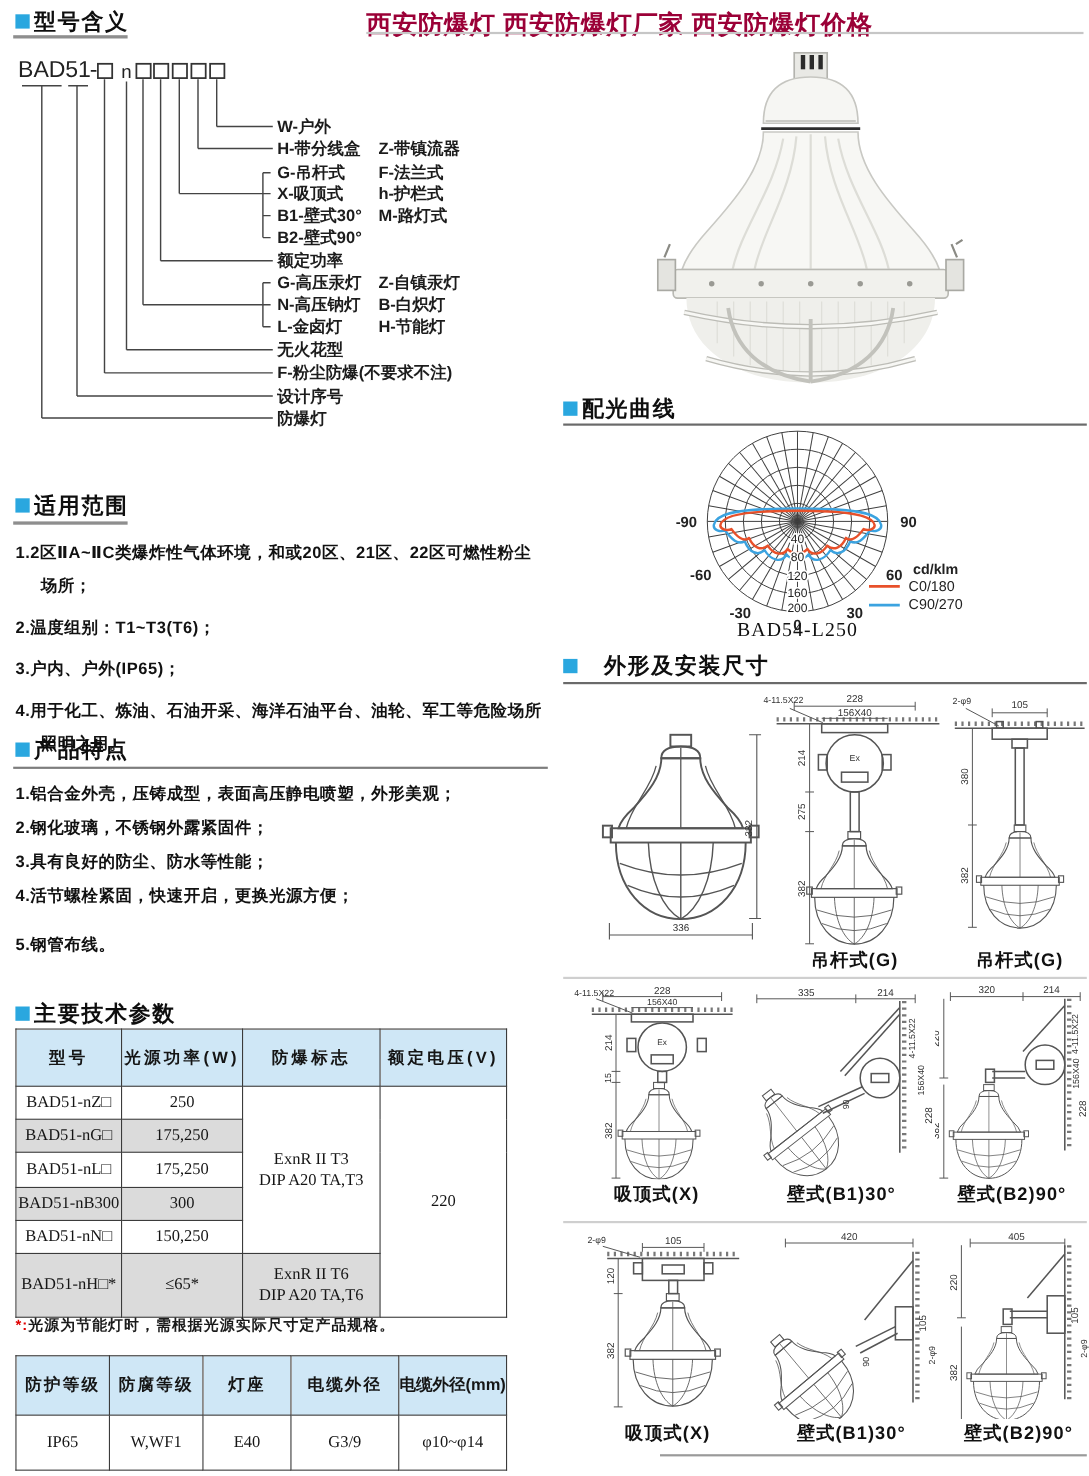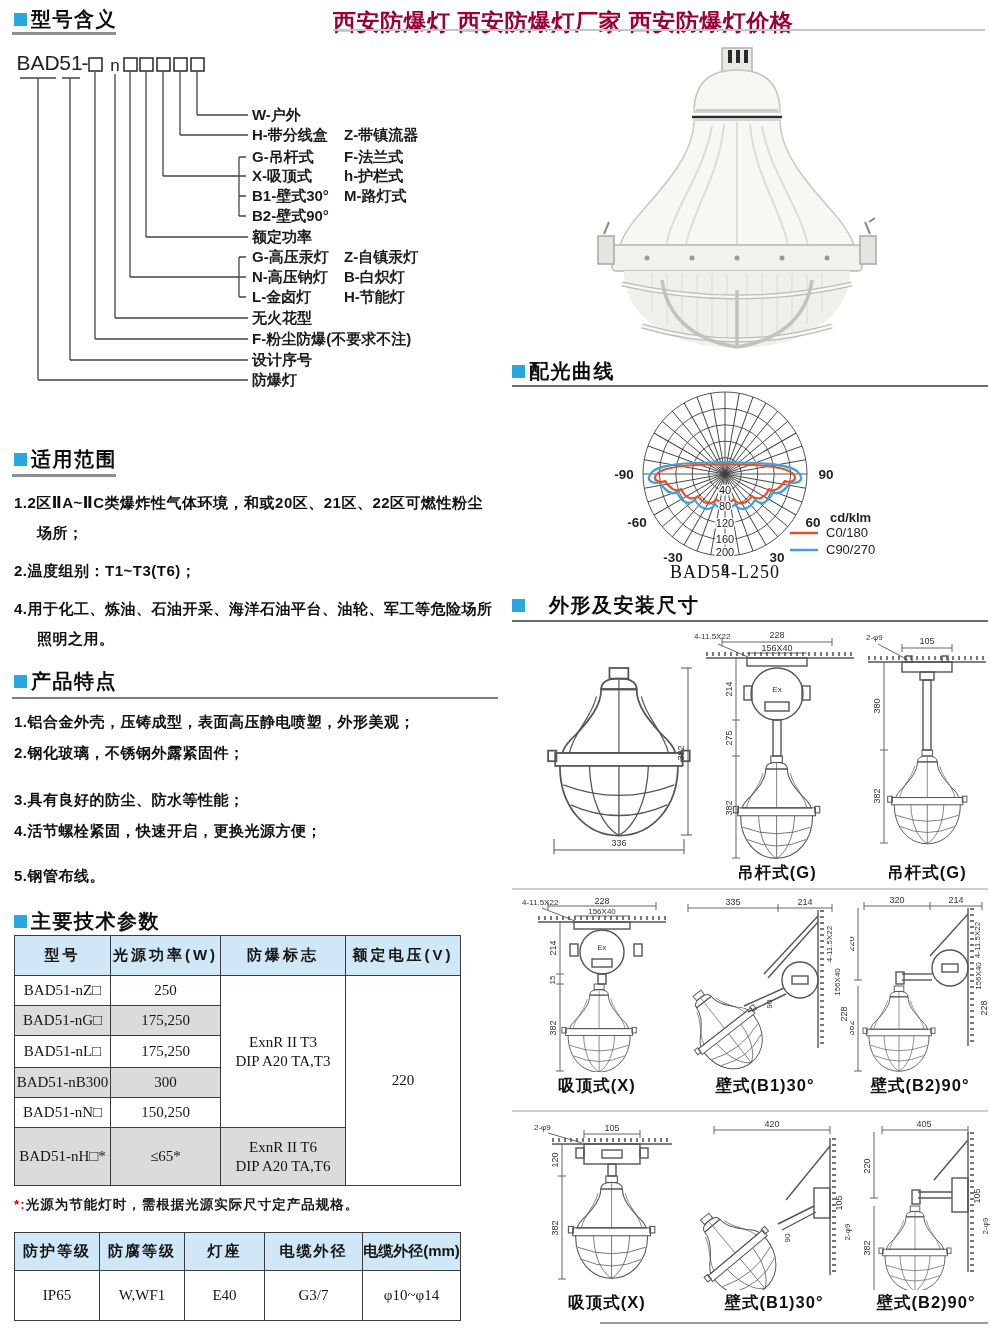--- a/index.html
+++ b/index.html
@@ -124,51 +124,52 @@
 
   <div class="sec-head" style="left:14px;top:446px">
     <span class="sq"></span>
     <span>适用范围</span>
   </div>
   <div class="bar-short" style="left:12px;top:474px"></div>
 
   <div class="body-text" style="left:14px;top:488px">
     <p>1.2区ⅡA~ⅡC类爆炸性气体环境，和或20区、21区、22区可燃性粉尘场所；</p>
     <p>2.温度组别：T1~T3(T6)；</p>
+    <p>3.户内、户外(IP65)；</p>
     <p>4.用于化工、炼油、石油开采、海洋石油平台、油轮、军工等危险场所照明之用。</p>
   </div>
 
   <div class="sec-head" style="left:14px;top:668px">
     <span class="sq"></span>
     <span>产品特点</span>
   </div>
   <div class="line-dark" style="left:12px;top:697px;width:486px;background:#7d7d7d"></div>
 
   <div class="body-text" style="left:14px;top:706px;line-height:31px">
     <p style="margin-bottom:0">1.铝合金外壳，压铸成型，表面高压静电喷塑，外形美观；</p>
-    <p style="margin-bottom:16px">2.钢化玻璃，不锈钢外露紧固件；</p>
+    <p style="margin-bottom:0">2.钢化玻璃，不锈钢外露紧固件；</p>
     <p style="margin-bottom:0">3.具有良好的防尘、防水等性能；</p>
     <p style="margin-bottom:14px">4.活节螺栓紧固，快速开启，更换光源方便；</p>
     <p style="margin-bottom:0">5.钢管布线。</p>
   </div>
 
   <div class="sec-head" style="left:14px;top:908px">
     <span class="sq"></span>
     <span>主要技术参数</span>
   </div>
 
   <table class="ttable" style="left:14px;top:935px;width:446px">
     <colgroup>
         <col style="width:96px">
         <col style="width:110px">
         <col style="width:125px">
         <col style="width:115px">
       </colgroup>
     <tbody>
-        <tr style="height:40px">
+        <tr style="height:52px">
       <th>型号</th>
       <th>光源功率(W)</th>
       <th>防爆标志</th>
       <th>额定电压(V)</th>
     </tr>
     <tr style="height:30px">
       <td class="model-cell">BAD51-nZ□</td>
       <td class="serif">250</td>
       <td class="mark-cell" rowspan="5">
         <div>ExnR II T3</div>
@@ -209,32 +210,32 @@
 
   <table class="ttable" style="left:14px;top:1232px;width:446px">
     <colgroup>
         <col style="width:85px">
         <col style="width:85px">
         <col style="width:80px">
         <col style="width:98px">
         <col style="width:98px">
       </colgroup>
     <tbody>
-        <tr style="height:38px">
+        <tr style="height:54px">
       <th style="letter-spacing:2px">防护等级</th>
       <th style="letter-spacing:2px">防腐等级</th>
       <th style="letter-spacing:2px">灯座</th>
       <th style="letter-spacing:2px">电缆外径</th>
       <th style="letter-spacing:0">电缆外径(mm)</th>
     </tr>
     <tr style="height:50px">
       <td class="serif">IP65</td>
       <td class="serif">W,WF1</td>
       <td class="serif">E40</td>
-      <td class="serif">G3/7</td>
+      <td class="serif">G3/9</td>
       <td class="serif">φ10~φ14</td>
     </tr>
   </tbody>
     </table>
 
   <div class="red-title" style="left:333px;top:7px">西安防爆灯 西安防爆灯厂家 西安防爆灯价格</div>
   <div class="line-light" style="left:333px;top:29px;width:652px"></div>
 
   <svg style="position:absolute;left:572px;top:40px" width="330" height="315" viewBox="0 0 330 315">
     <g>

